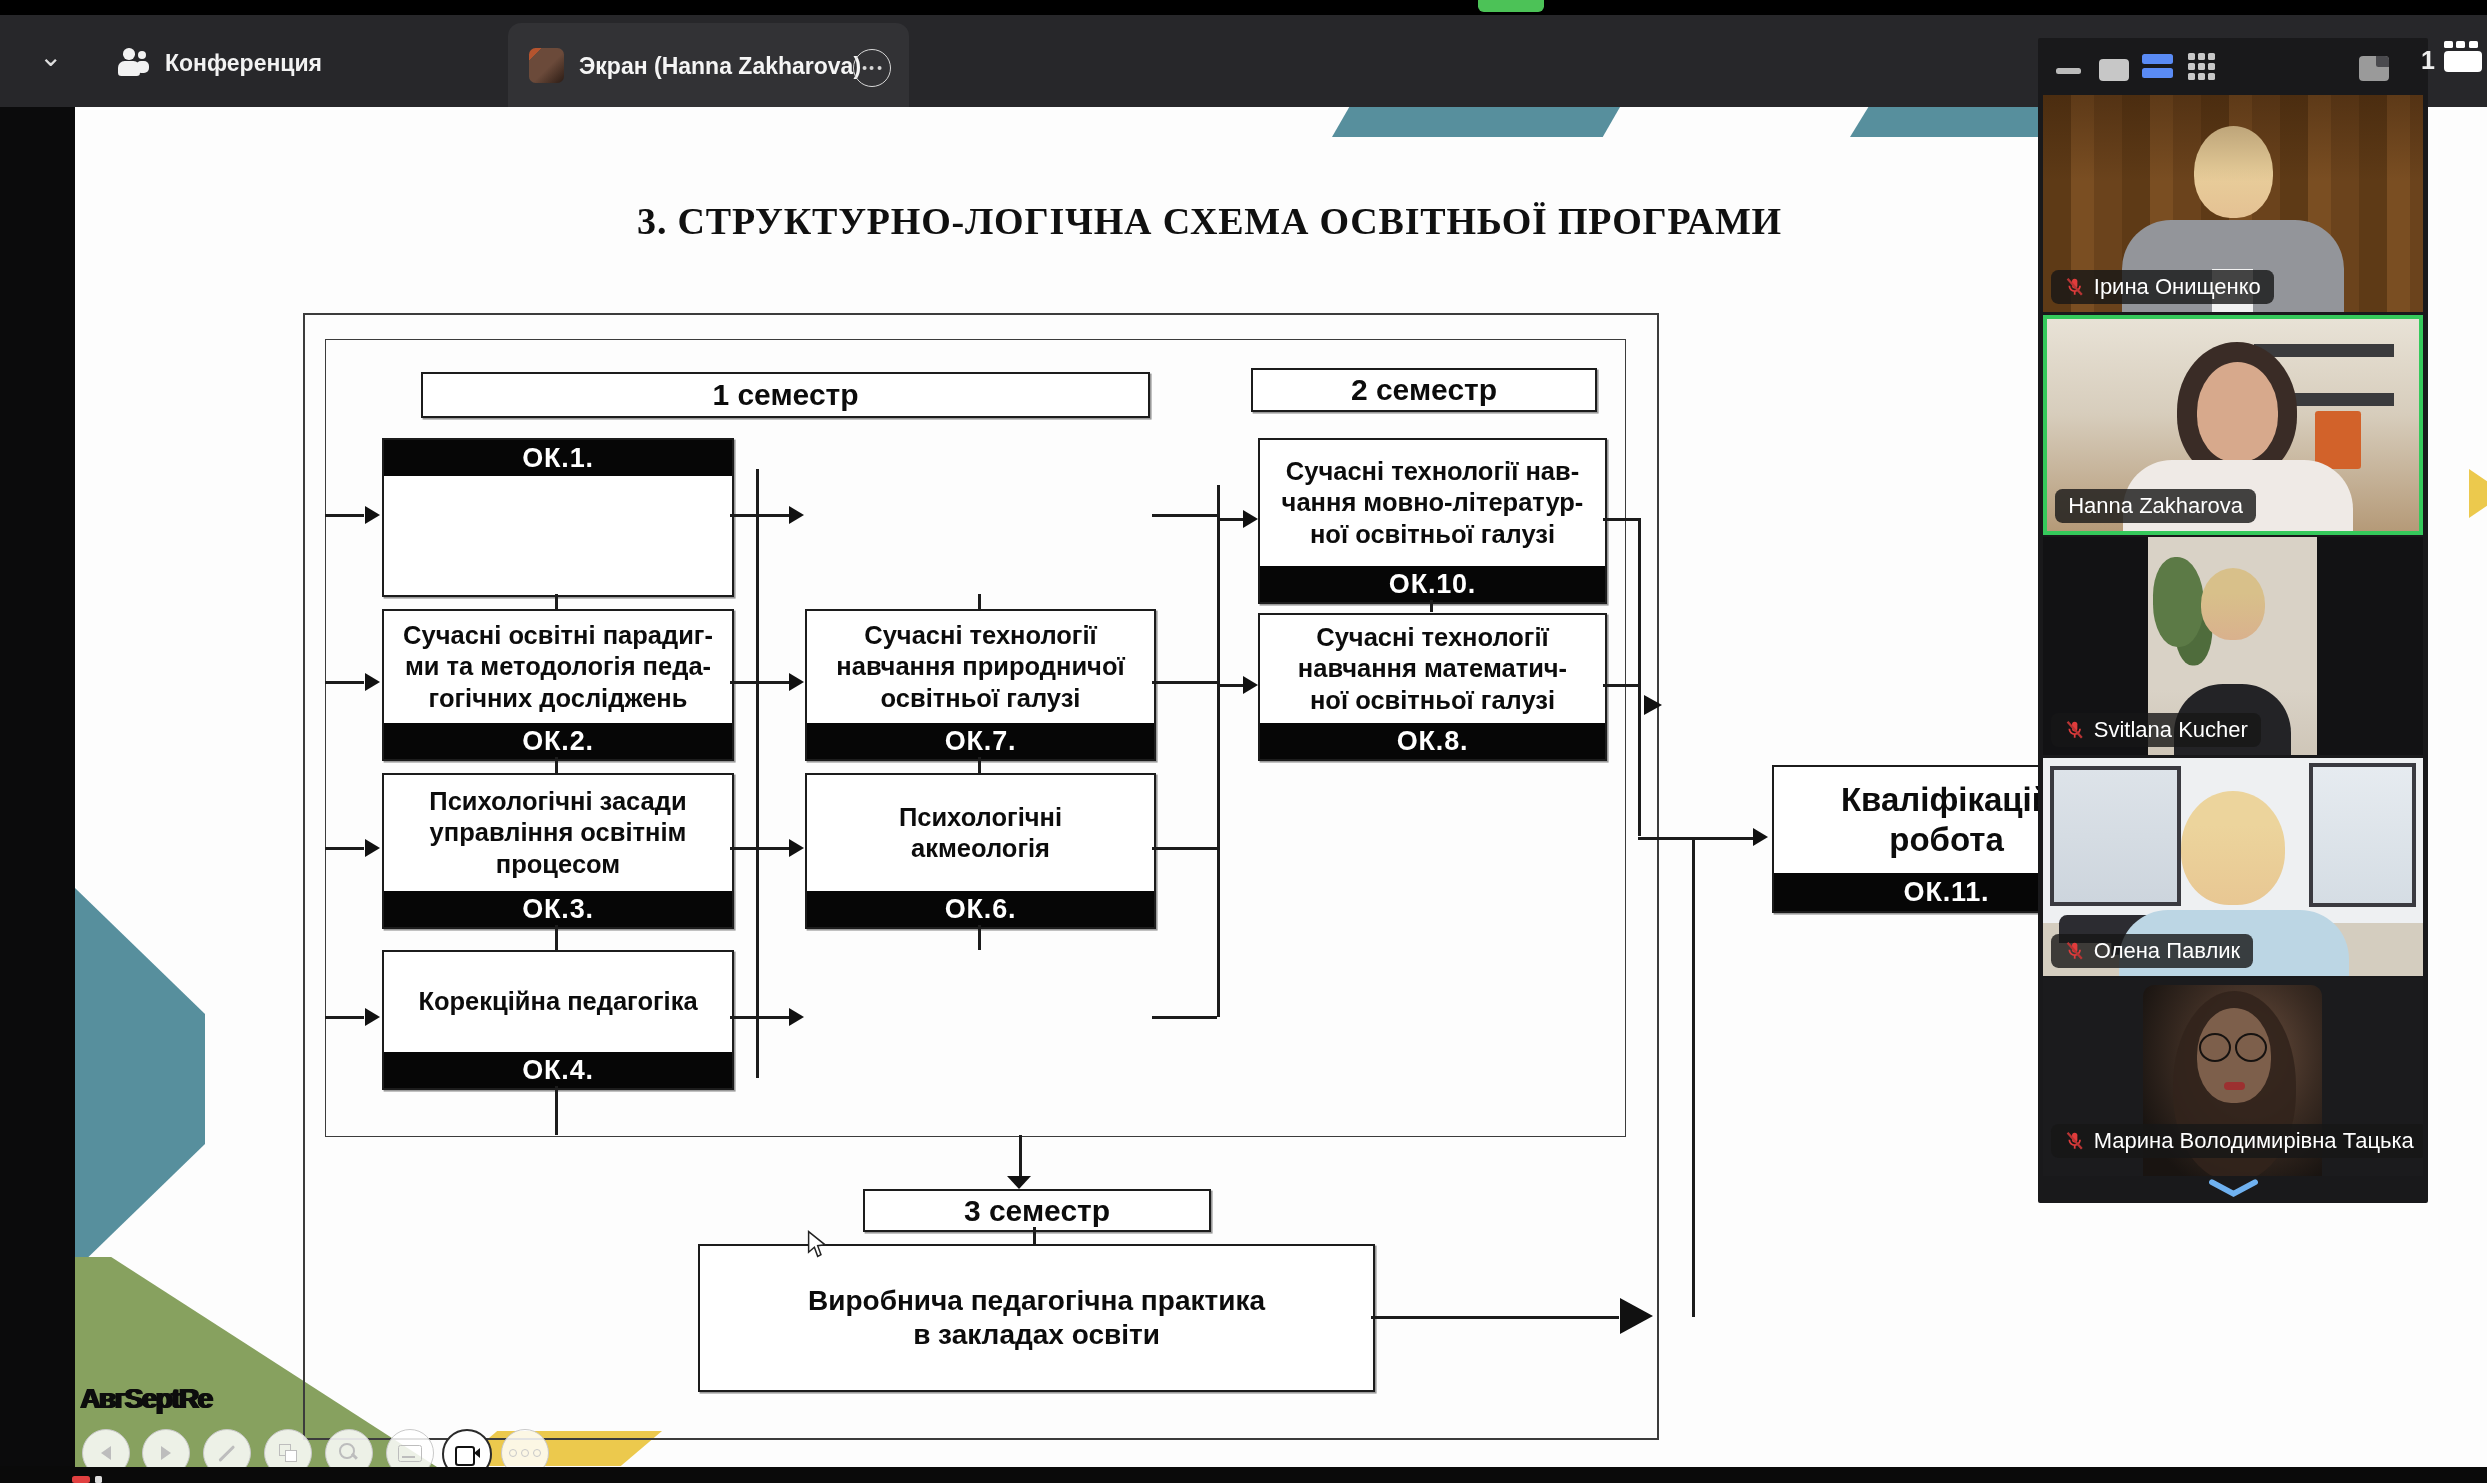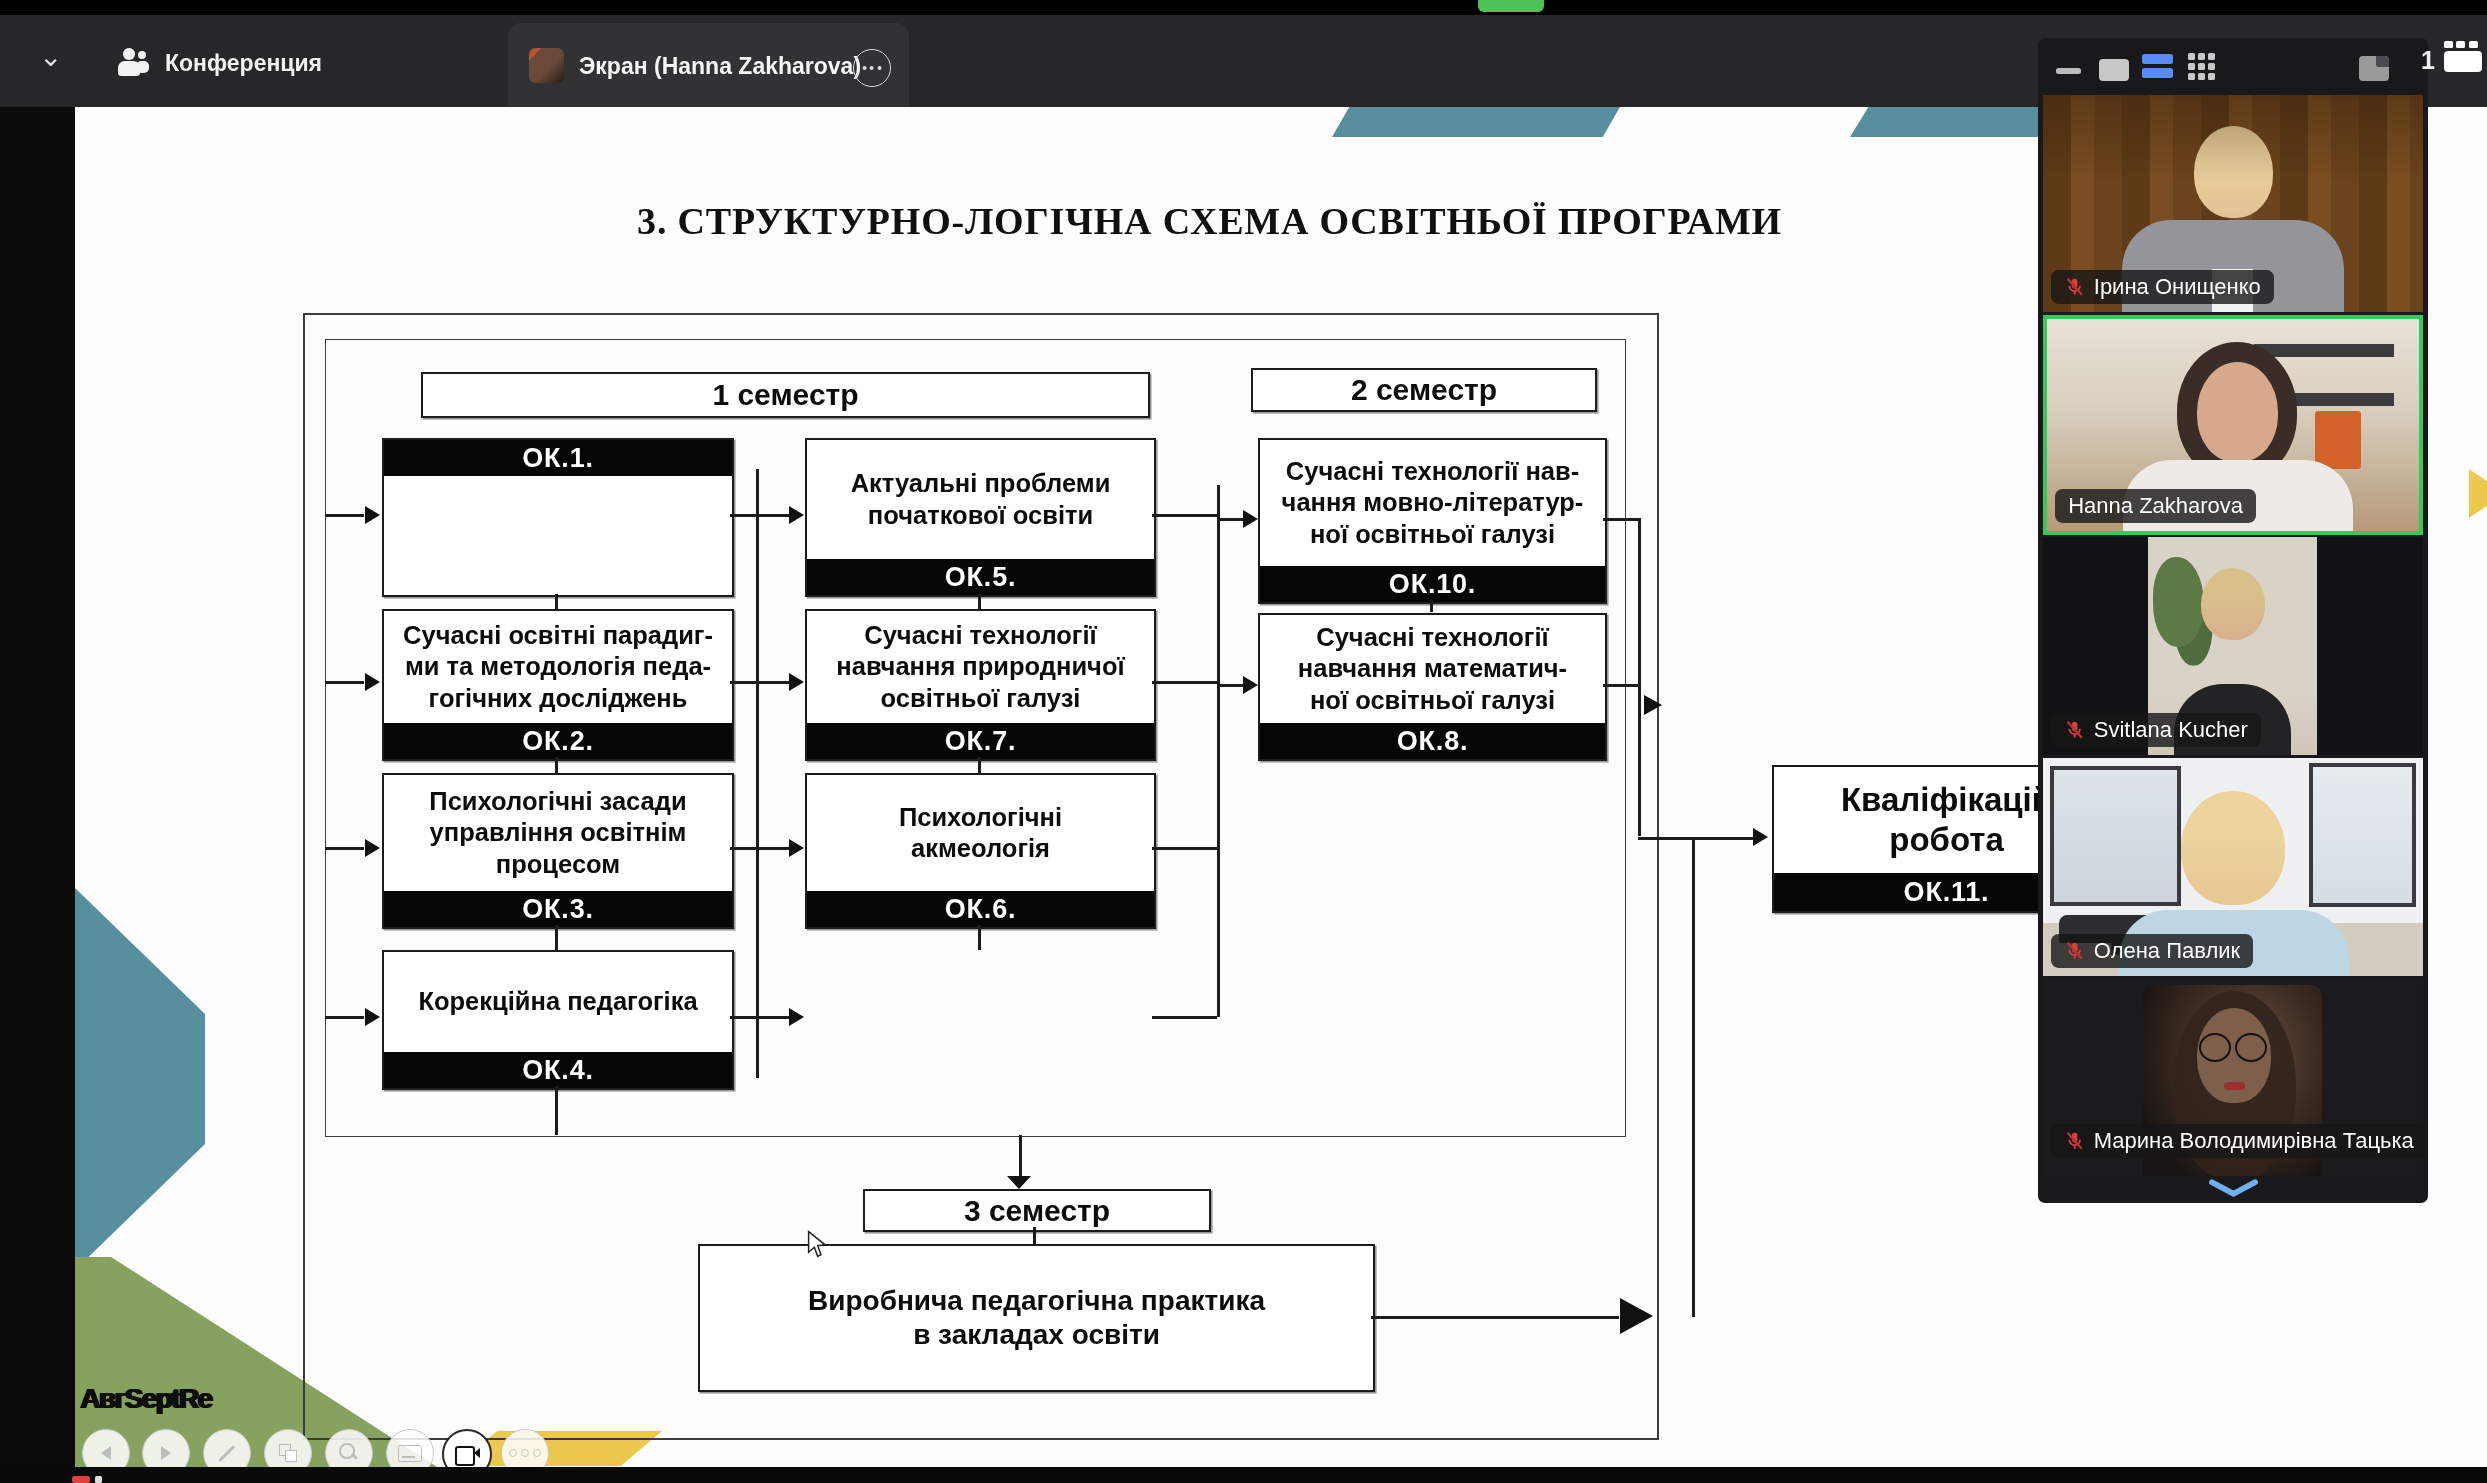--- a/index.html
+++ b/index.html
@@ -85,21 +85,21 @@
   .mag .c{position:absolute;left:0;top:0;width:11.5px;height:11.5px;border:2.5px solid #bdbdbd;border-radius:50%;}
   .mag .h{position:absolute;left:12.3px;top:12.3px;width:7.4px;height:2.5px;background:#bdbdbd;transform:rotate(45deg);}
   .pan{width:21.4px;height:15px;border:1.6px solid #bdbdbd;border-radius:2.5px;position:relative;}
   .pan i{position:absolute;left:2.5px;bottom:2.5px;width:13px;height:1.6px;background:#bdbdbd;}
   .cam{position:relative;width:25px;height:16.4px;}
   .cam .b{position:absolute;left:0;top:0;width:16.4px;height:16.4px;border:2.5px solid #111;border-radius:3.3px;}
   .cam .t{position:absolute;right:0;top:2.5px;width:0;height:0;border-top:5.8px solid transparent;border-bottom:5.8px solid transparent;border-right:6.6px solid #111;}
   .ooo{display:flex;gap:3.3px;} .ooo i{width:6.6px;height:6.6px;border:1.6px solid #c9c9c9;background:transparent;border-radius:50%;}
 
   
-  #panel{left:2038px;top:38px;width:390px;height:1165px;background:#19191b;border-radius:7px;overflow:hidden;z-index:40;}
+  #panel{left:2038px;top:38px;width:390px;height:1165px;background:#19191b;border-radius:2px;overflow:hidden;z-index:40;}
   .pic{position:absolute;}
   .tile{position:absolute;left:5px;width:380px;background:#232325;overflow:hidden;}
   .tile.active{left:5px;border:4.1px solid #35c95b;box-sizing:border-box;}
   .nlabel{position:absolute;left:8.2px;bottom:8.2px;background:rgba(22,22,22,.8);border-radius:7.4px;
       padding:4.1px 13px;display:flex;align-items:center;gap:8.2px;color:#fff;font-size:22px;white-space:nowrap;}
   .scene{position:absolute;inset:0;}
   .sc{position:absolute;}
 
   .scene-lib{background:repeating-linear-gradient(90deg,#5e3a16 0 28px,#7a4e22 28px 51px,#6b431c 51px 79px);}
   .scene-lib::after{content:"";position:absolute;inset:0;background:linear-gradient(180deg,rgba(40,20,5,.35),rgba(0,0,0,0) 40%);}
@@ -188,27 +188,20 @@
       </div>
     <div class="code">ОК.3.</div>
   </div>
   <div class="abs box" style="left:307px;top:843px;width:348px;height:136px;">
     <div class="bt">
         <span>Корекційна педагогіка</span>
       </div>
     <div class="code">ОК.4.</div>
   </div>
 
-  <div class="abs box" style="left:730px;top:331px;width:347px;height:155px;">
-    <div class="bt">
-        <span>Актуальні проблеми</span>
-        <span>початкової освіти</span>
-      </div>
-    <div class="code">ОК.5.</div>
-  </div>
   <div class="abs box" style="left:730px;top:502px;width:347px;height:148px;">
     <div class="bt">
         <span>Сучасні технології</span>
         <span>навчання природничої</span>
         <span>освітньої галузі</span>
       </div>
     <div class="code">ОК.7.</div>
   </div>
   <div class="abs box" style="left:730px;top:666px;width:347px;height:152px;">
     <div class="bt">

